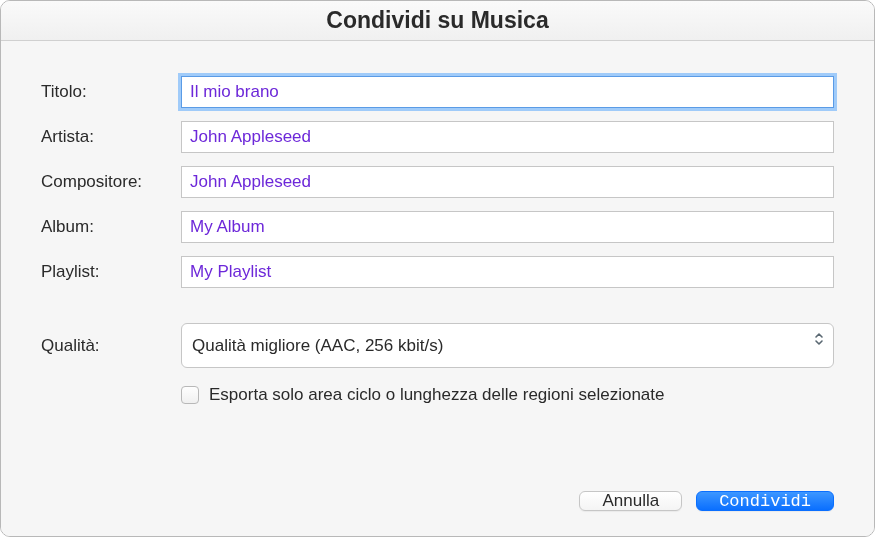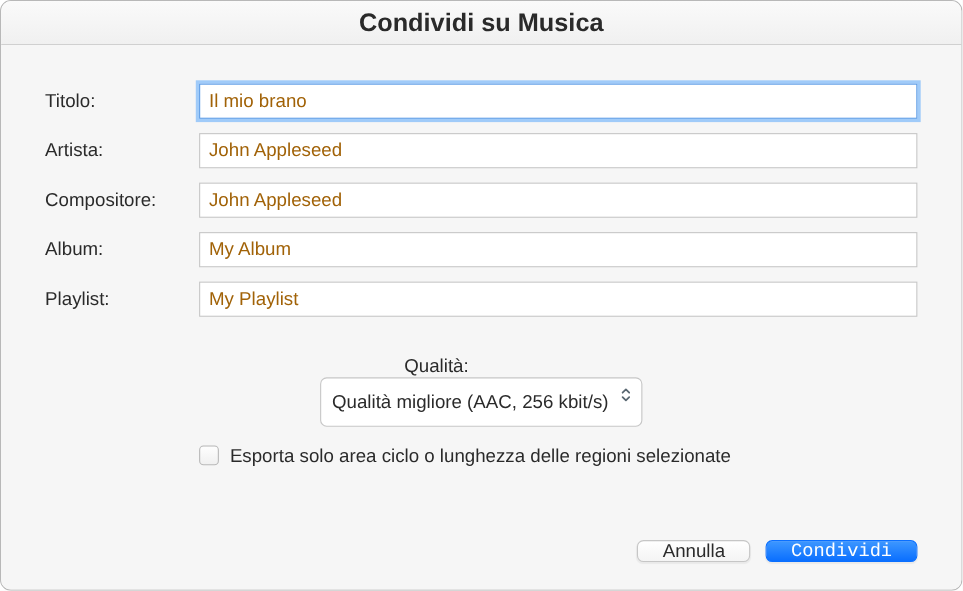--- a/index.html
+++ b/index.html
@@ -43,38 +43,37 @@
       display: flex;
       flex-direction: column;
     }
     .form-row {
       display: flex;
       align-items: center;
       margin-bottom: 13px;
     }
     .form-row.gap-top {
       margin-top: 22px;
-      flex-direction: column;
     }
     .label {
       width: 140px;
       text-align: left;
       padding-right: 12px;
       font-size: 17px;
       color: #2a2a2a;
       flex-shrink: 0;
     }
     .text-input {
       flex: 1;
       height: 32px;
       border: 1px solid #c6c6c6;
       border-radius: 0;
       background: #fff;
       font-size: 17px;
-      color: #a16207;
+      color: #6d28d9;
       padding: 0 8px;
       outline: none;
     }
     .text-input.focused {
       border: 1px solid #5a9be6;
       box-shadow: 0 0 0 3px rgba(0,122,255,0.35);
     }
     .select-wrap {
       flex: 1;
       position: relative;
@@ -100,20 +99,21 @@
       height: 24px;
       background: #fff;
       border-radius: 4px;
       display: flex;
       flex-direction: column;
       align-items: center;
       justify-content: center;
     }
     .checkbox-row {
       display: flex;
+      align-items: center;
       margin-left: 140px;
       margin-top: 4px;
     }
     .checkbox {
       width: 18px;
       height: 18px;
       border: 1px solid #b8b8b8;
       border-radius: 4px;
       background: linear-gradient(to bottom, #fefefe, #f0f0f0);
       margin-right: 10px;

